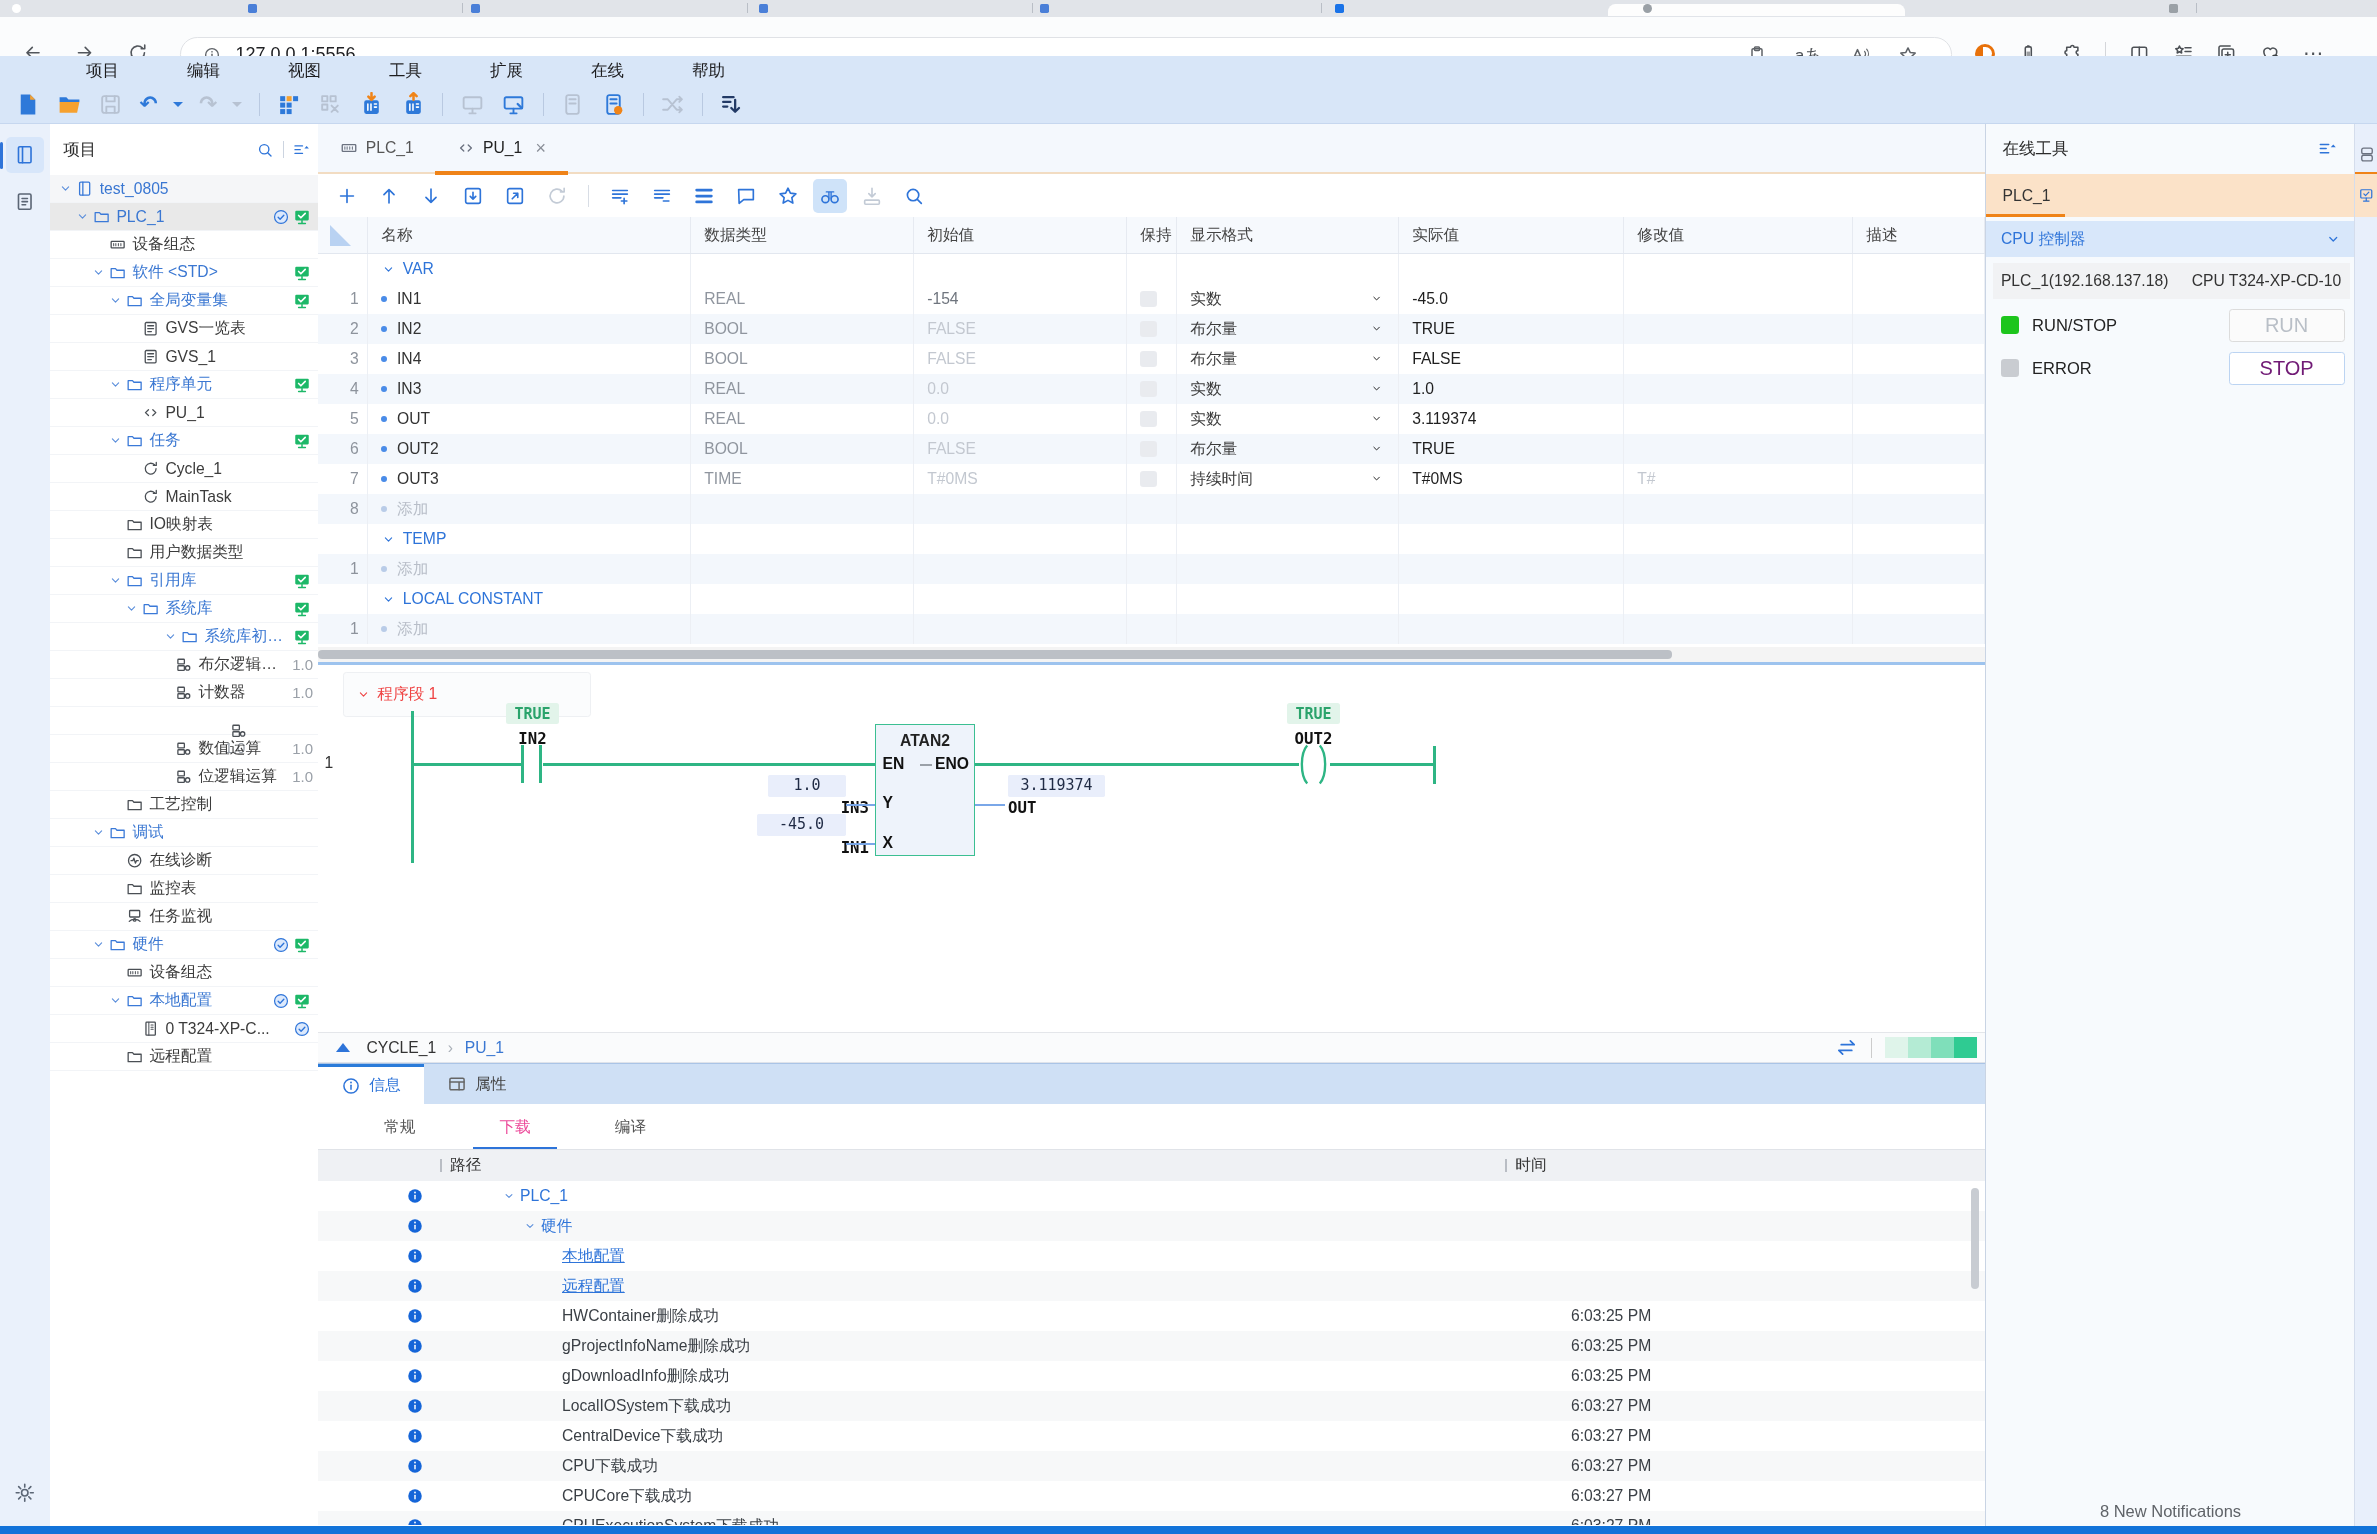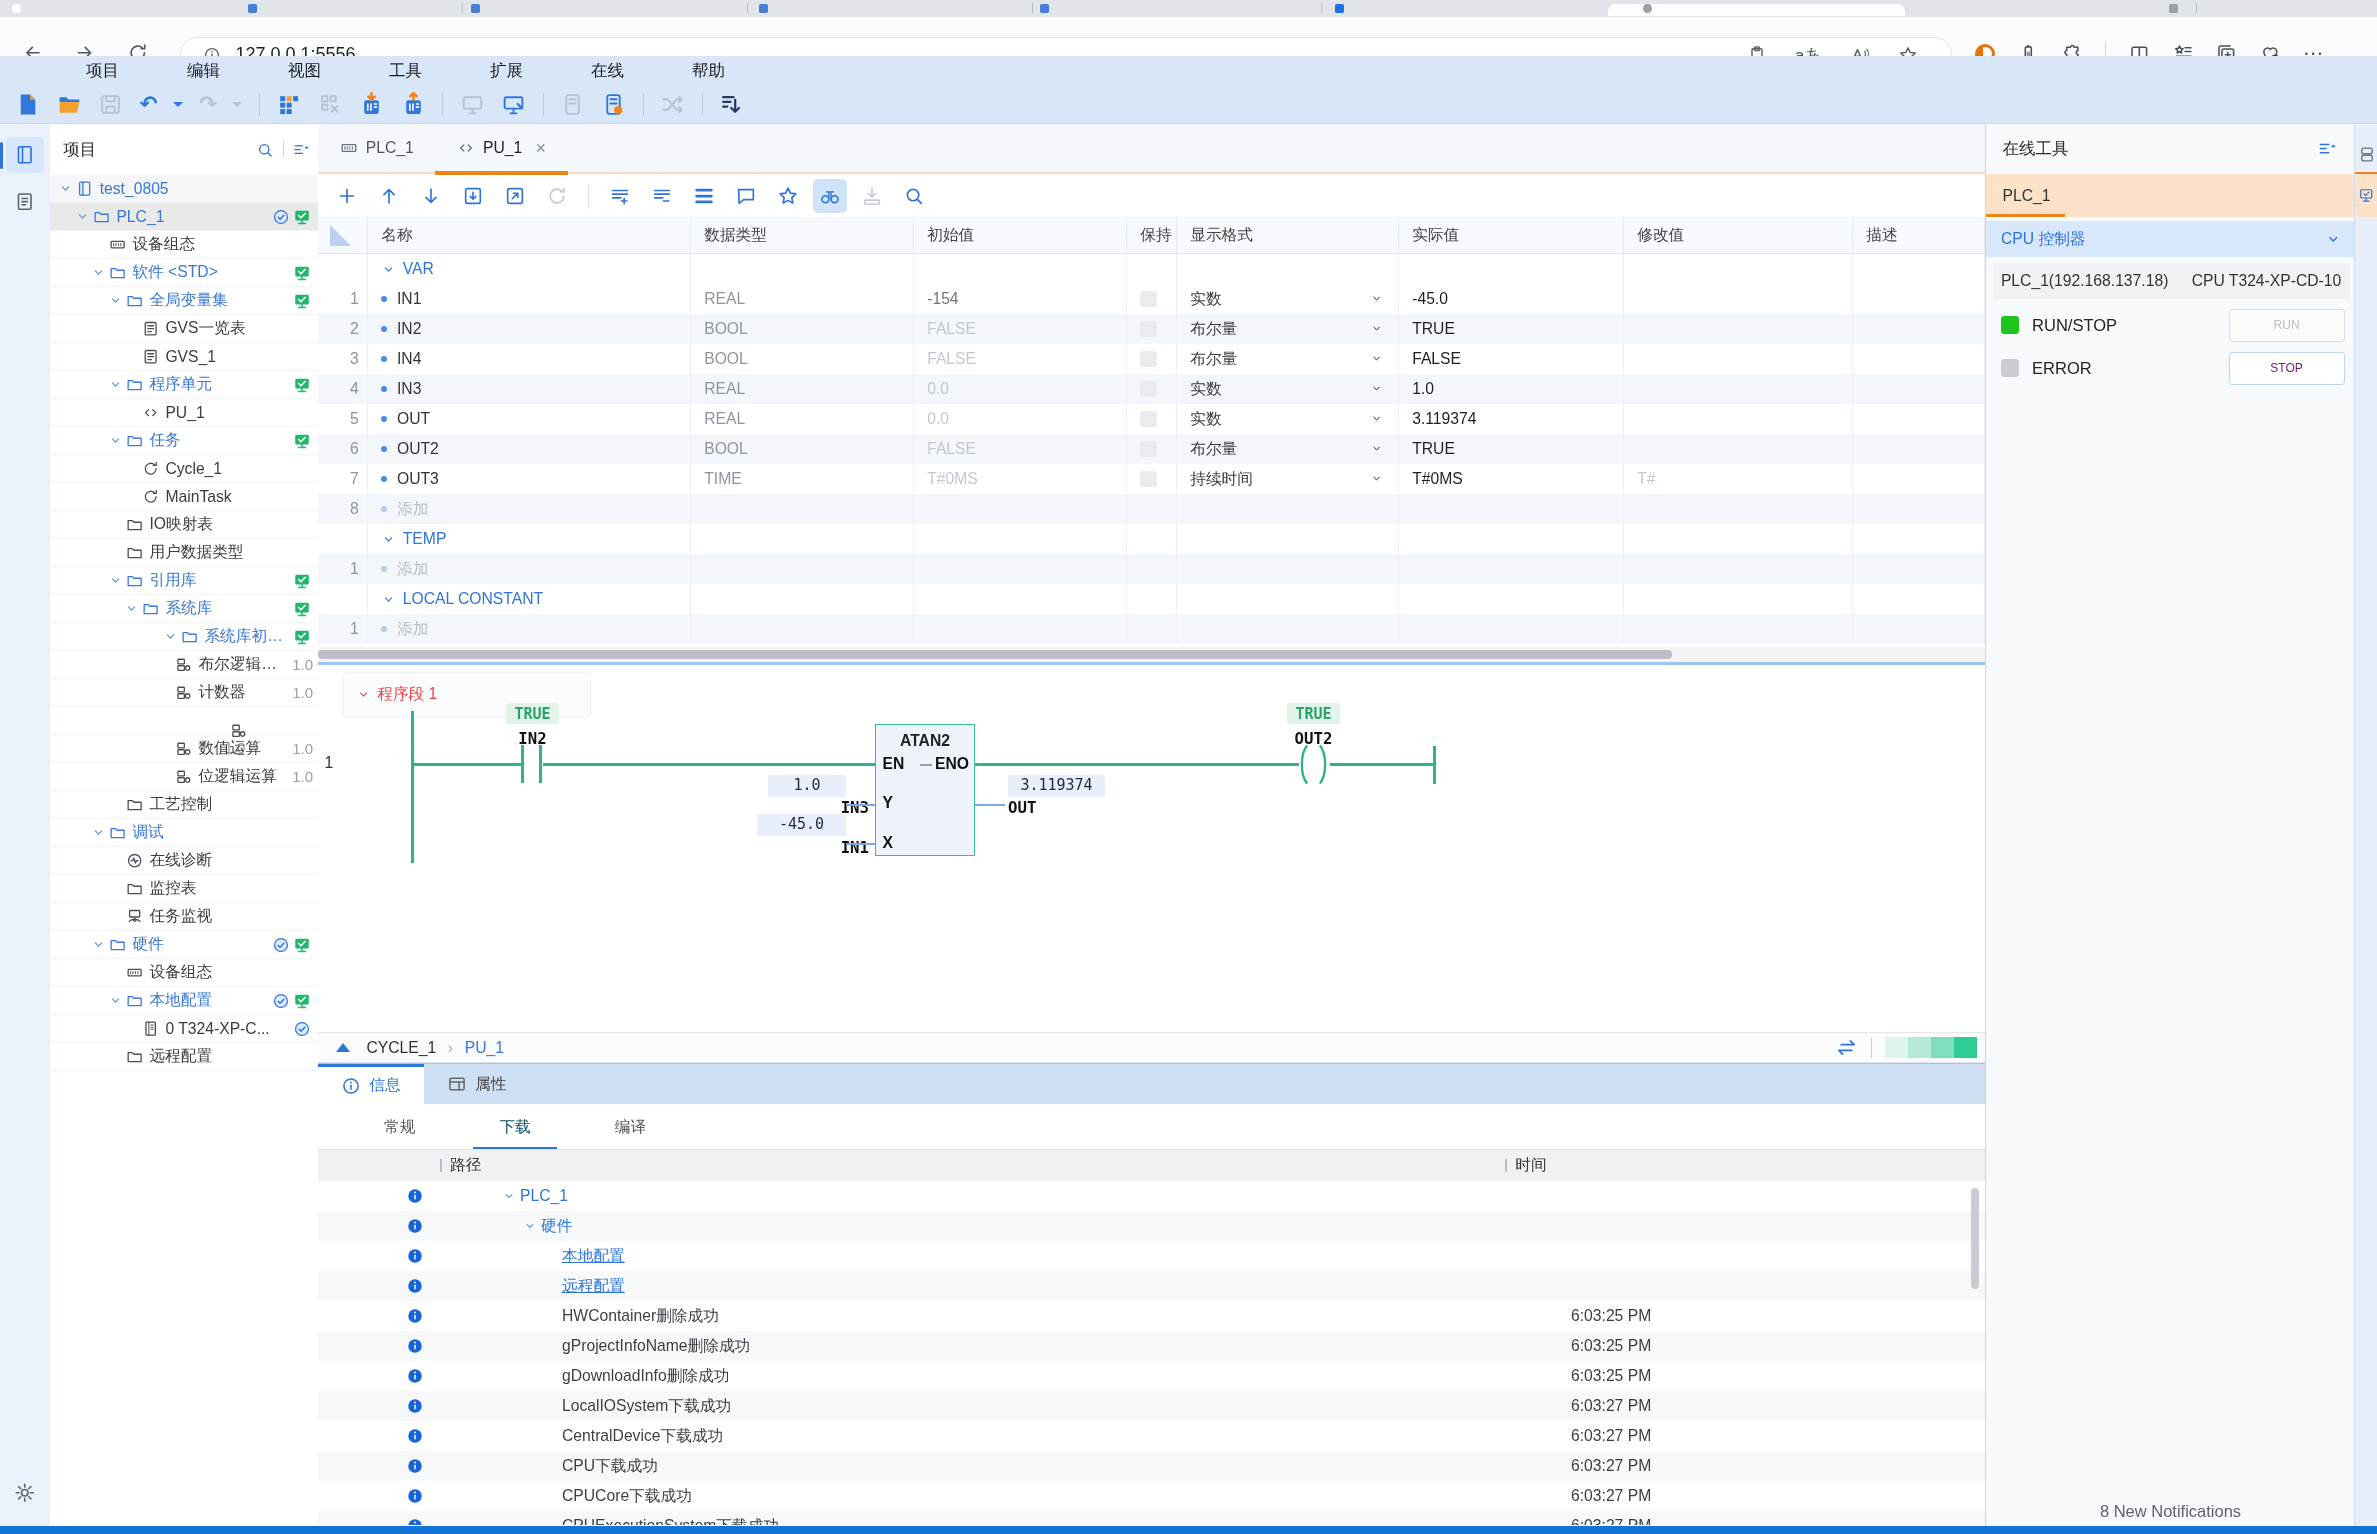--- a/index.html
+++ b/index.html
@@ -142,21 +142,21 @@
   #sigbar div{width:23px;height:21.5px;}
 
   #itabs{position:absolute;left:0;top:939px;width:100%;height:41px;background:#cfe0f5;border-top:0.8px solid #aac4e6;box-sizing:border-box;display:flex;}
   .itab{display:flex;align-items:center;gap:8.3px;padding:0 23px;color:#444;}
   .itab .i{width:20px;height:20px;color:#666;}
   .itab.active{background:#fff;color:#2e74d9;border-top:3.3px solid #2b7bd9;box-sizing:border-box;}
   .itab.active .i{color:#2e74d9;}
 
   #subtabs{position:absolute;left:0;top:981px;width:100%;height:45px;background:#fff;display:flex;align-items:center;gap:84px;padding-left:66px;box-sizing:border-box;}
   .stab{color:#555;position:relative;}
-  .stab.active{color:#0c4a6e;}
+  .stab.active{color:#ec4899;}
   .stab.active:after{content:"";position:absolute;left:-26.4px;right:-26.4px;bottom:-11.6px;height:2.5px;background:#2e74d9;}
 
   #loghead{position:absolute;left:0;top:1025px;width:100%;height:32px;background:#eff1f4;border-top:0.8px solid #e0e3e8;display:flex;align-items:center;box-sizing:border-box;}
   #loghead .tick{width:1.7px;height:13.2px;background:#b9bdc4;}
   #loghead .h1{margin-left:8.3px;color:#333;}
   #logrows{position:absolute;left:0;top:1057px;width:100%;height:344px;overflow:hidden;}
   .lrow{position:relative;height:30px;display:flex;align-items:center;}
   .lrow.tint{background:#f7f8f9;}
   .lrow .info{position:absolute;left:88px;width:18px;height:18px;}
   .lrow .chev{position:absolute;width:14px;height:14px;color:#5a8edb;}
@@ -177,21 +177,21 @@
   #rptab:after{content:"";position:absolute;left:0;bottom:0;width:79px;height:3.3px;background:#ef8318;}
   #rpsection{position:absolute;left:0;top:97px;width:100%;height:36px;background:#d8e7fa;display:flex;align-items:center;}
   #rpsection .ttl{margin-left:15px;color:#2e74d9;}
   #rpsection .i{position:absolute;right:13.2px;width:16.5px;height:16.5px;color:#2e74d9;}
   #rpdev{position:absolute;left:6.6px;top:139px;width:357px;height:36px;background:#f1f2f4;display:flex;align-items:center;justify-content:space-between;box-sizing:border-box;padding:0 8.3px;}
   #rpdev .dn{color:#333;} #rpdev .dm{color:#333;}
   .rprow{position:absolute;left:6.6px;width:357px;height:36px;display:flex;align-items:center;}
   .led{width:18px;height:18px;border-radius:3.3px;margin-left:8.3px;}
   .led.green{background:#1dc51d;} .led.gray{background:#c9ccd1;}
   .rprow .lt{margin-left:13.2px;color:#222;font-size:16.5px;}
-  .rpbtn{position:absolute;right:5px;width:116px;height:33px;border-radius:3.3px;display:flex;align-items:center;justify-content:center;font-size:12px;box-sizing:border-box;}
+  .rpbtn{position:absolute;right:5px;width:116px;height:33px;border-radius:3.3px;display:flex;align-items:center;justify-content:center;font-size:20px;box-sizing:border-box;}
   .rpbtn.disabled{background:#fbfbfb;border:0.8px solid #dcdcdc;color:#b9bfc7;}
   .rpbtn.stop{background:#fff;border:0.8px solid #bcd4f2;color:#701a75;}
   #notif{position:absolute;left:0;bottom:5px;width:100%;text-align:center;color:#5f6368;font-size:16.5px;}
 
   #rstrip{position:absolute;left:2354px;top:124px;width:23px;height:1402px;background:#e8effb;border-left:0.8px solid #d4ddec;box-sizing:border-box;}
   #rstrip .s1{position:absolute;left:2.5px;top:15px;width:18px;height:31px;color:#6b7280;}
   #rstrip .cell{position:absolute;left:0;top:48px;width:100%;height:45px;background:#fbe2c8;border-top:2.5px solid #ef8318;box-sizing:border-box;display:flex;align-items:center;justify-content:center;}
   #rstrip .cell .i{width:16.5px;height:16.5px;}
 
   #bottombar{position:absolute;left:0;top:1526px;width:2377px;height:9px;background:#1273d9;z-index:50;}

